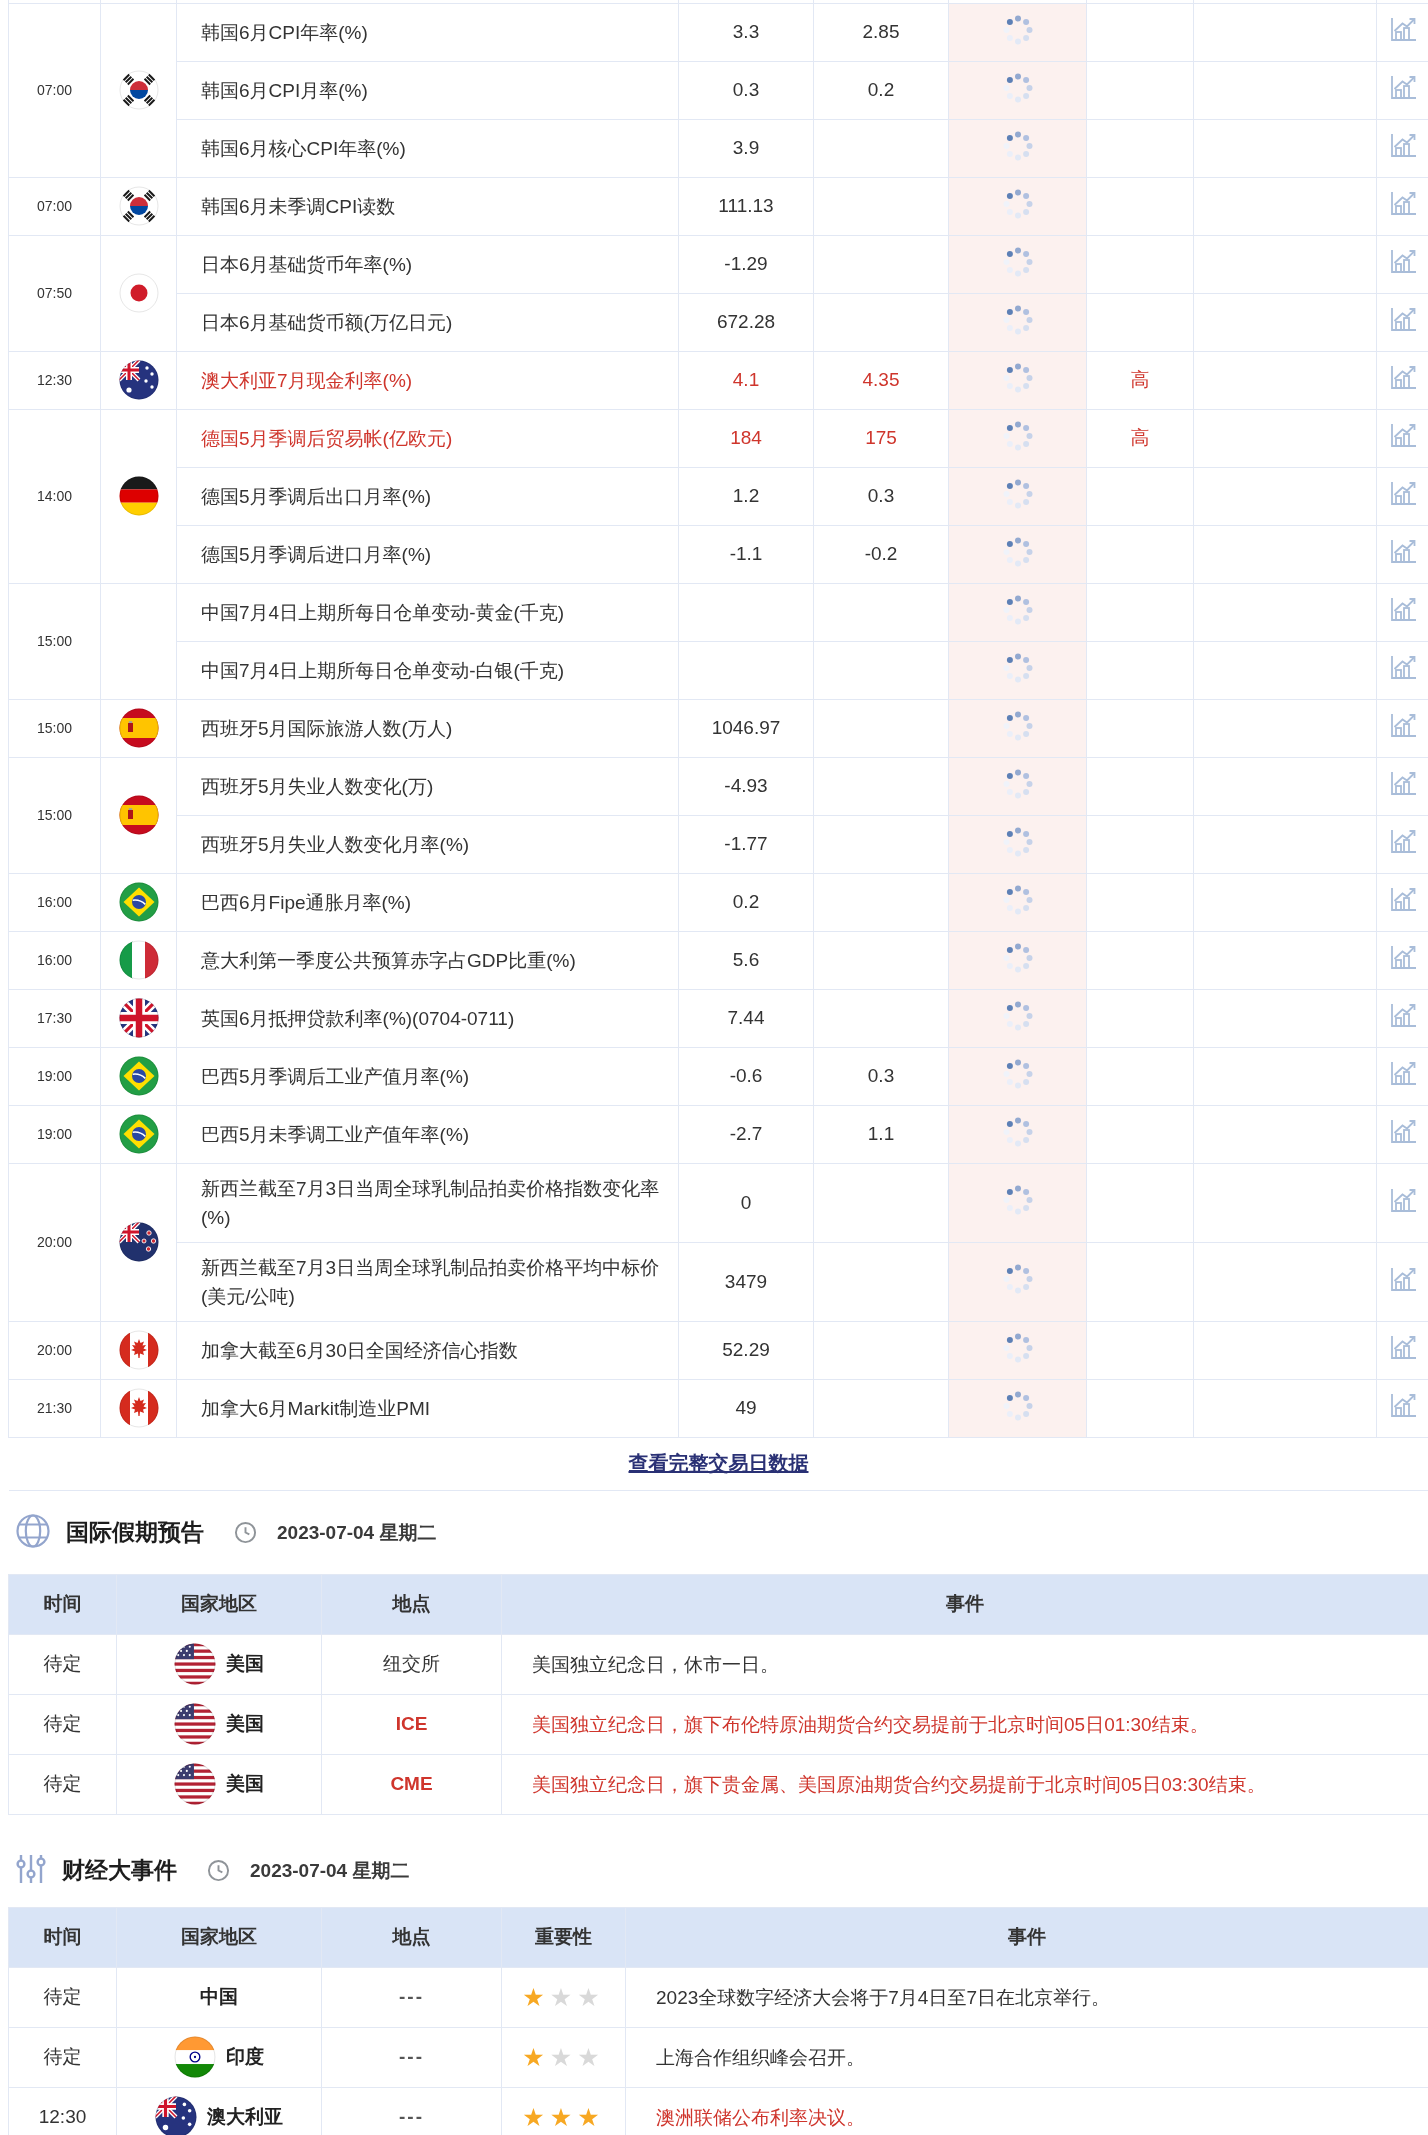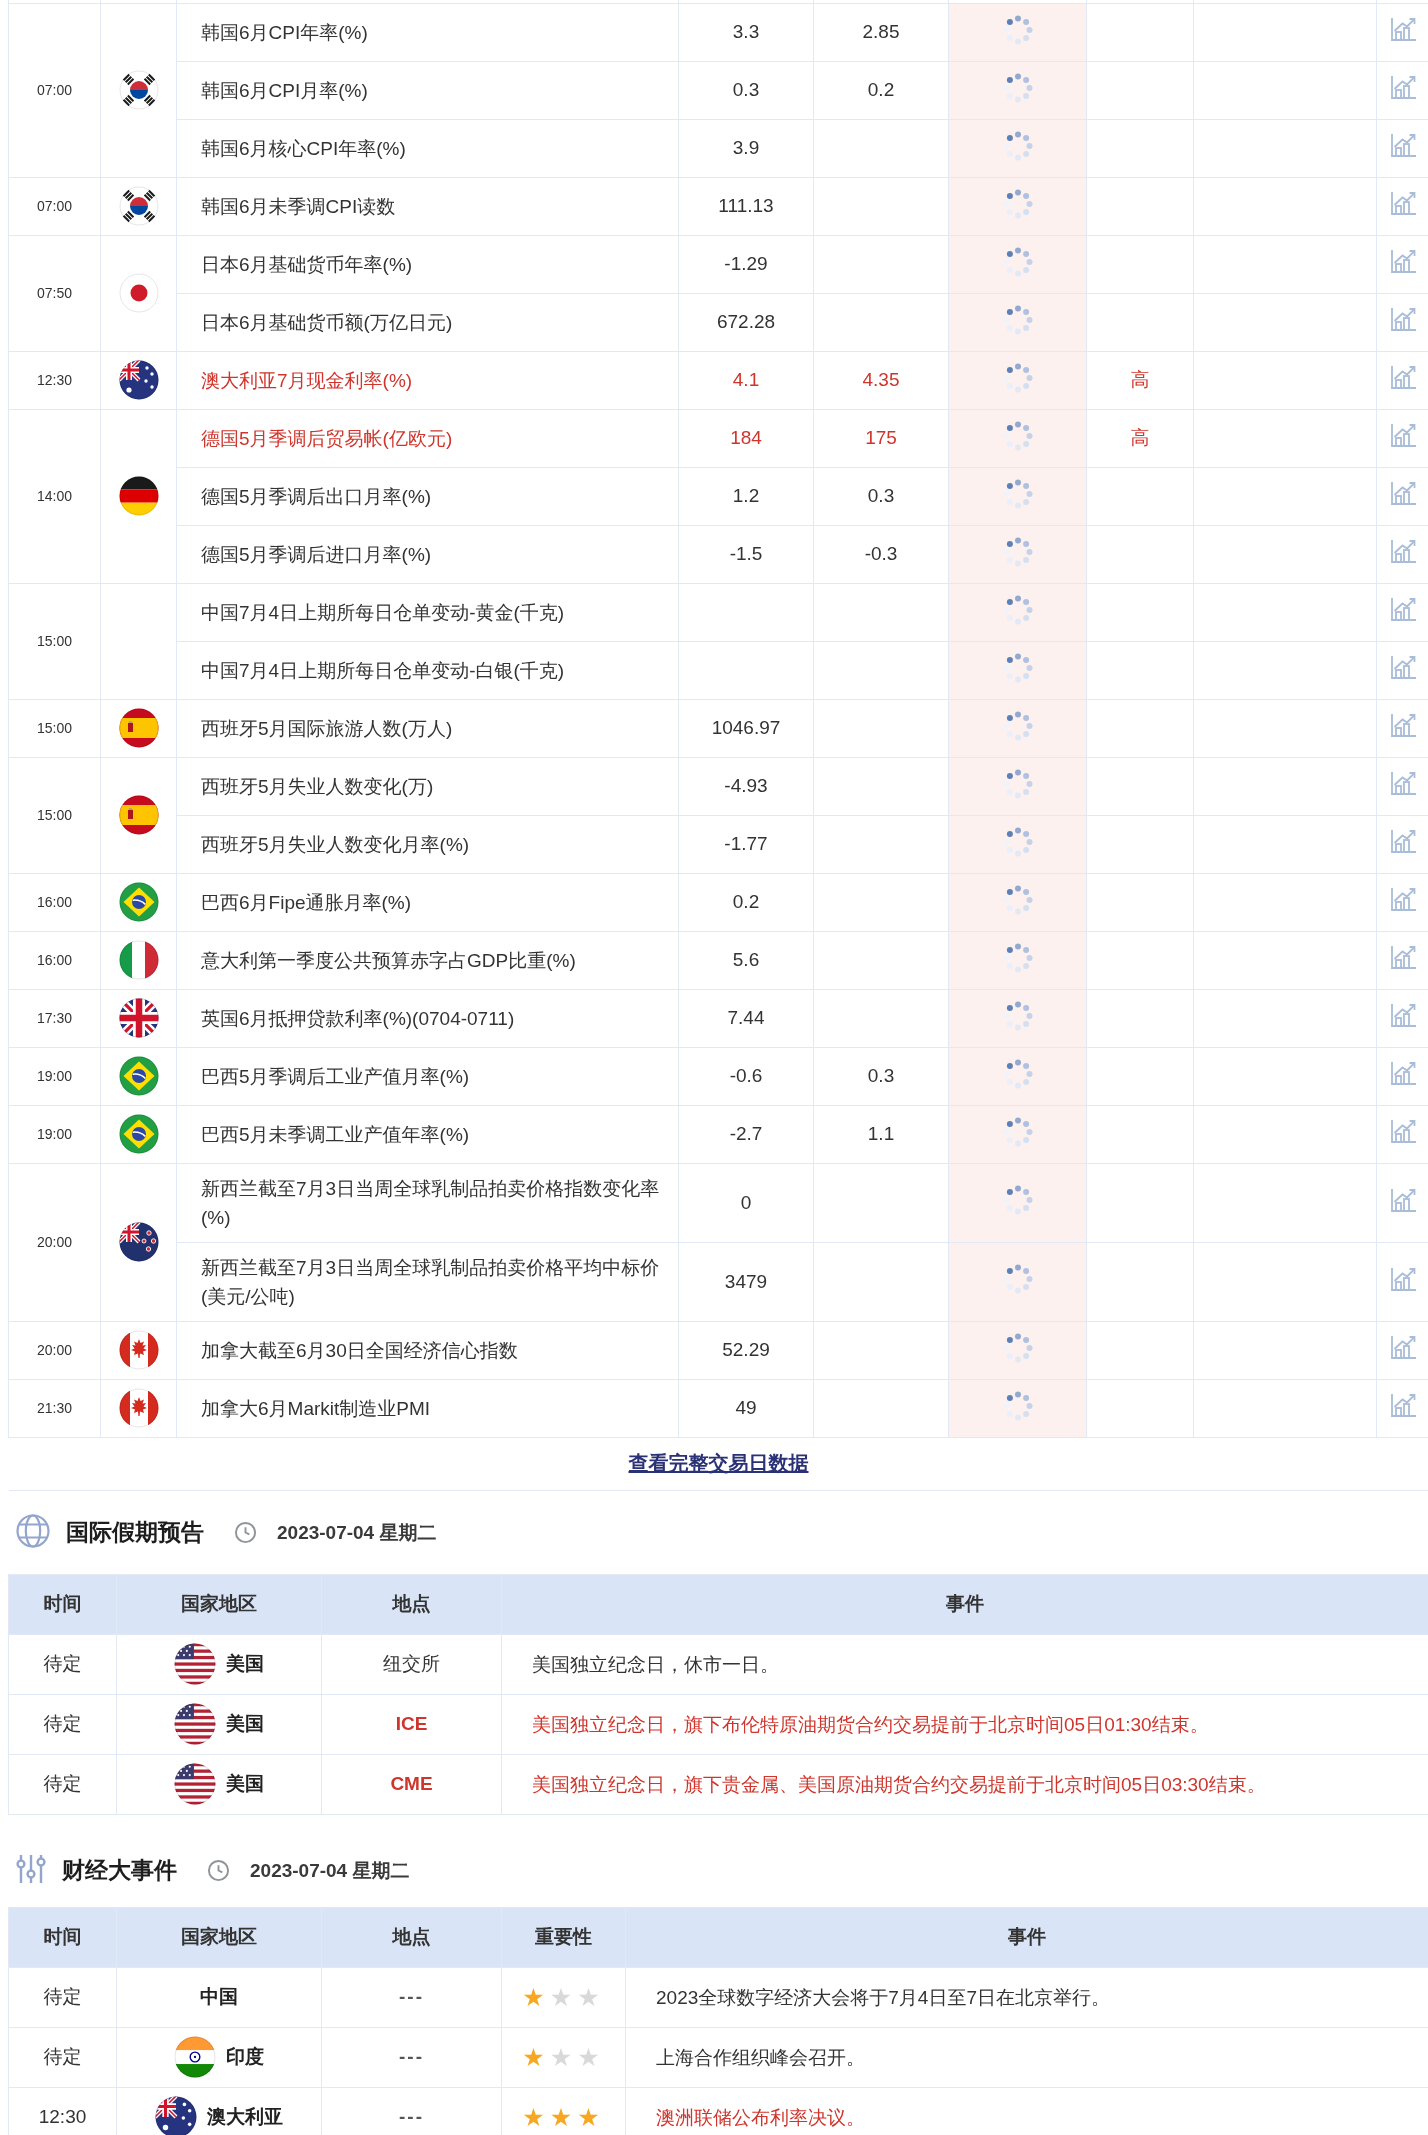--- a/index.html
+++ b/index.html
@@ -417,22 +417,22 @@
                 <path d="M4,2 V24 H28"></path>
                 <rect x="8" y="16" width="5" height="8"></rect>
                 <rect x="16" y="12" width="5" height="12"></rect>
                 <path d="M6.5,15 L14.5,7.5 L19,10.5 L26,3.5"></path>
                 <path d="M21.5,3 H26.5 V8"></path>
               </svg>
             </span></td>
         </tr>
         <tr class="r">
           <td class="ev">德国5月季调后进口月率(%)</td>
-          <td class="">-1.5</td>
-          <td class="">-0.3</td>
+          <td class="">-1.1</td>
+          <td class="">-0.2</td>
           <td class="pend"><span><svg width="32" height="32" viewBox="0 0 32 32">
                 <circle cx="27.5" cy="16.0" r="3" fill="#c6d2e9"></circle>
                 <circle cx="24.1" cy="24.1" r="3" fill="#d6dff0"></circle>
                 <circle cx="16.0" cy="27.5" r="3" fill="#e2e9f6"></circle>
                 <circle cx="7.9" cy="24.1" r="3" fill="#ebeff9"></circle>
                 <circle cx="4.5" cy="16.0" r="3" fill="#f0f3fa"></circle>
                 <circle cx="7.9" cy="7.9" r="3" fill="#5d80b6"></circle>
                 <circle cx="16.0" cy="4.5" r="3" fill="#93a9d0"></circle>
                 <circle cx="24.1" cy="7.9" r="3" fill="#b0c0e0"></circle>
               </svg></span></td>

